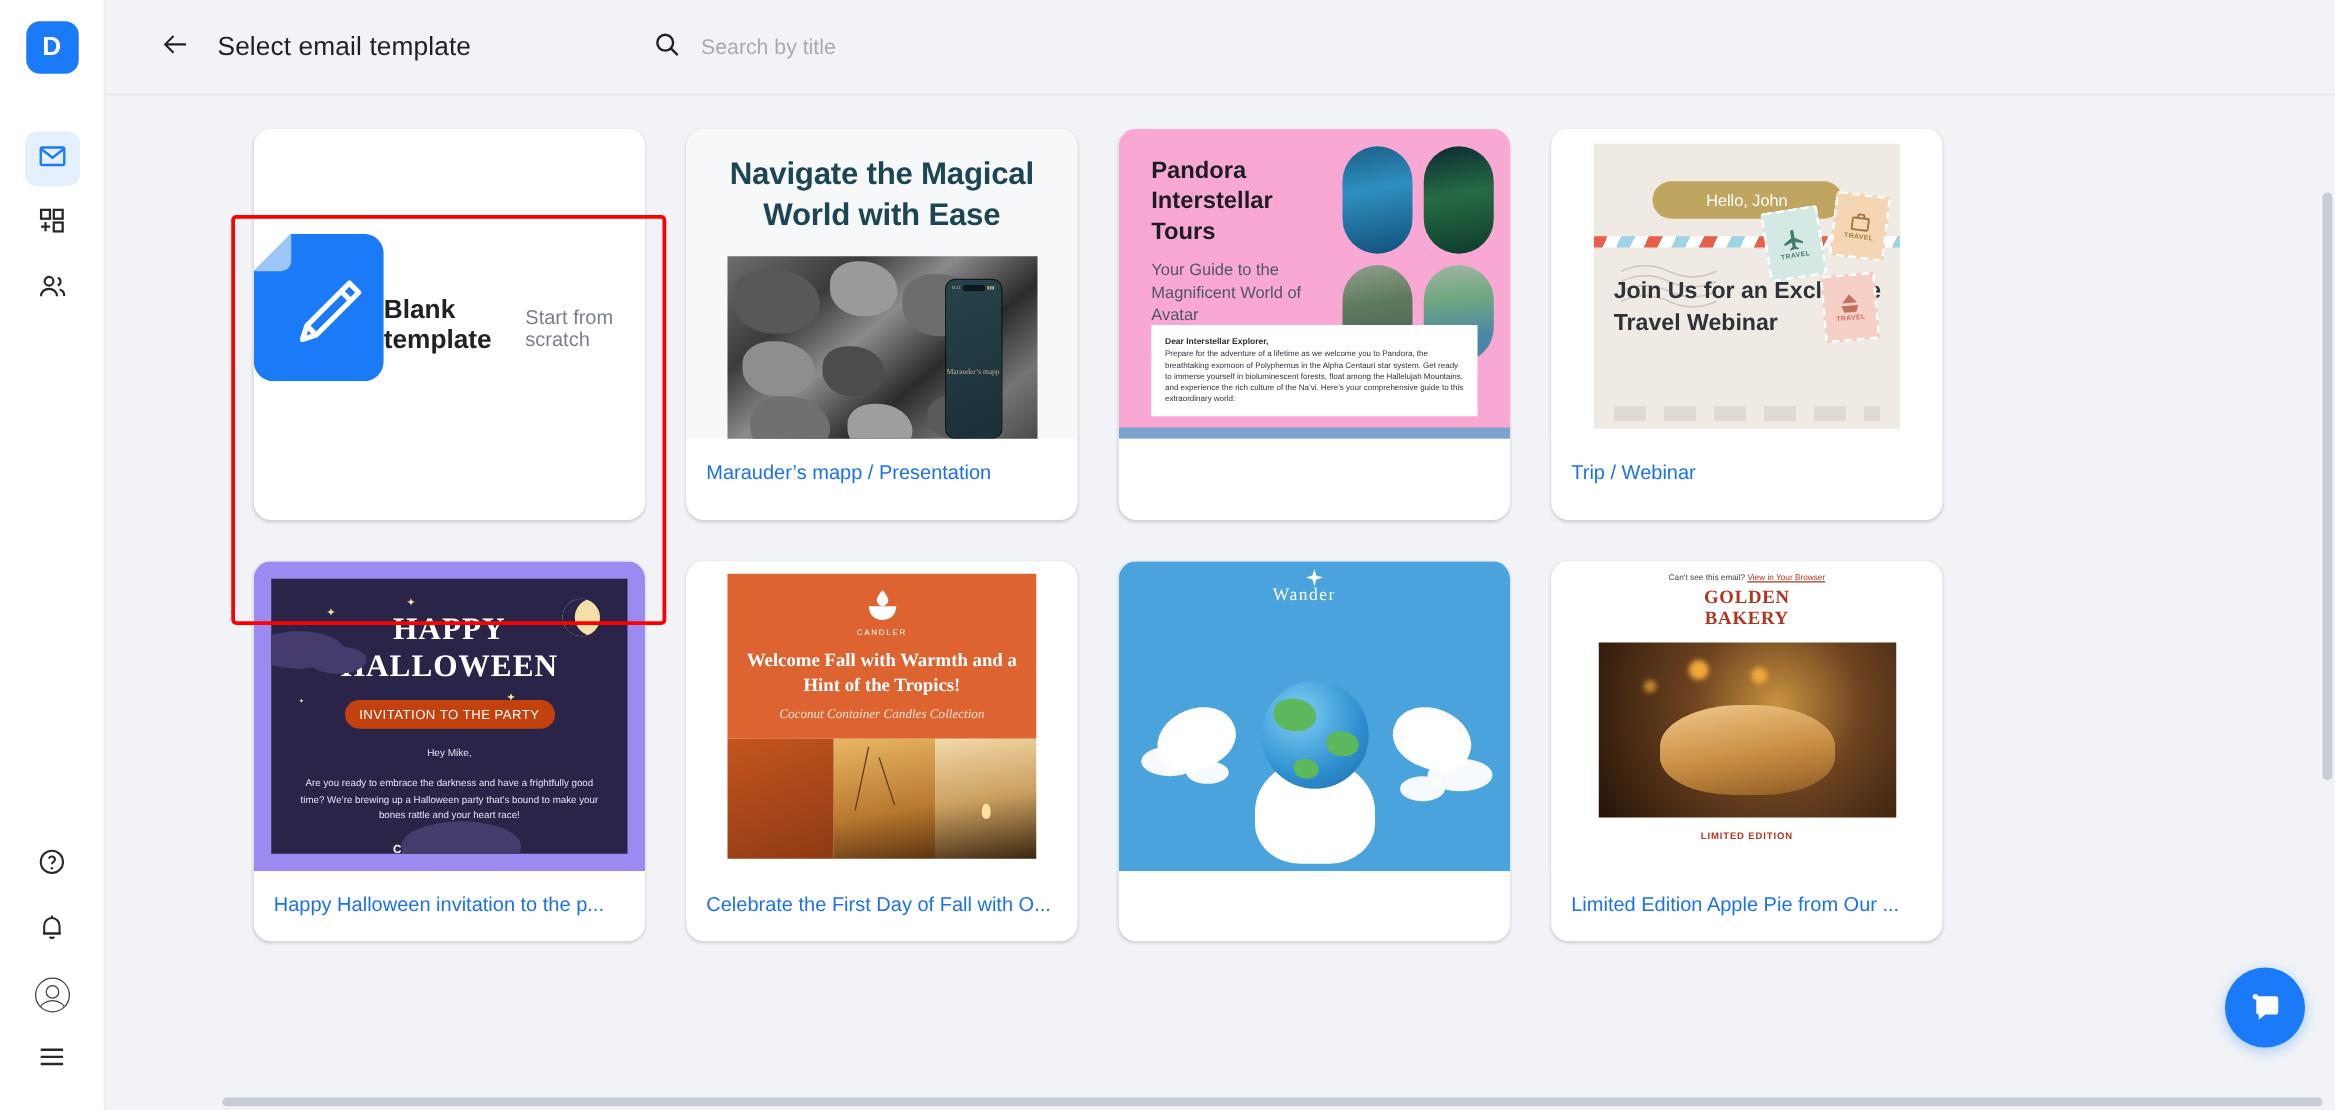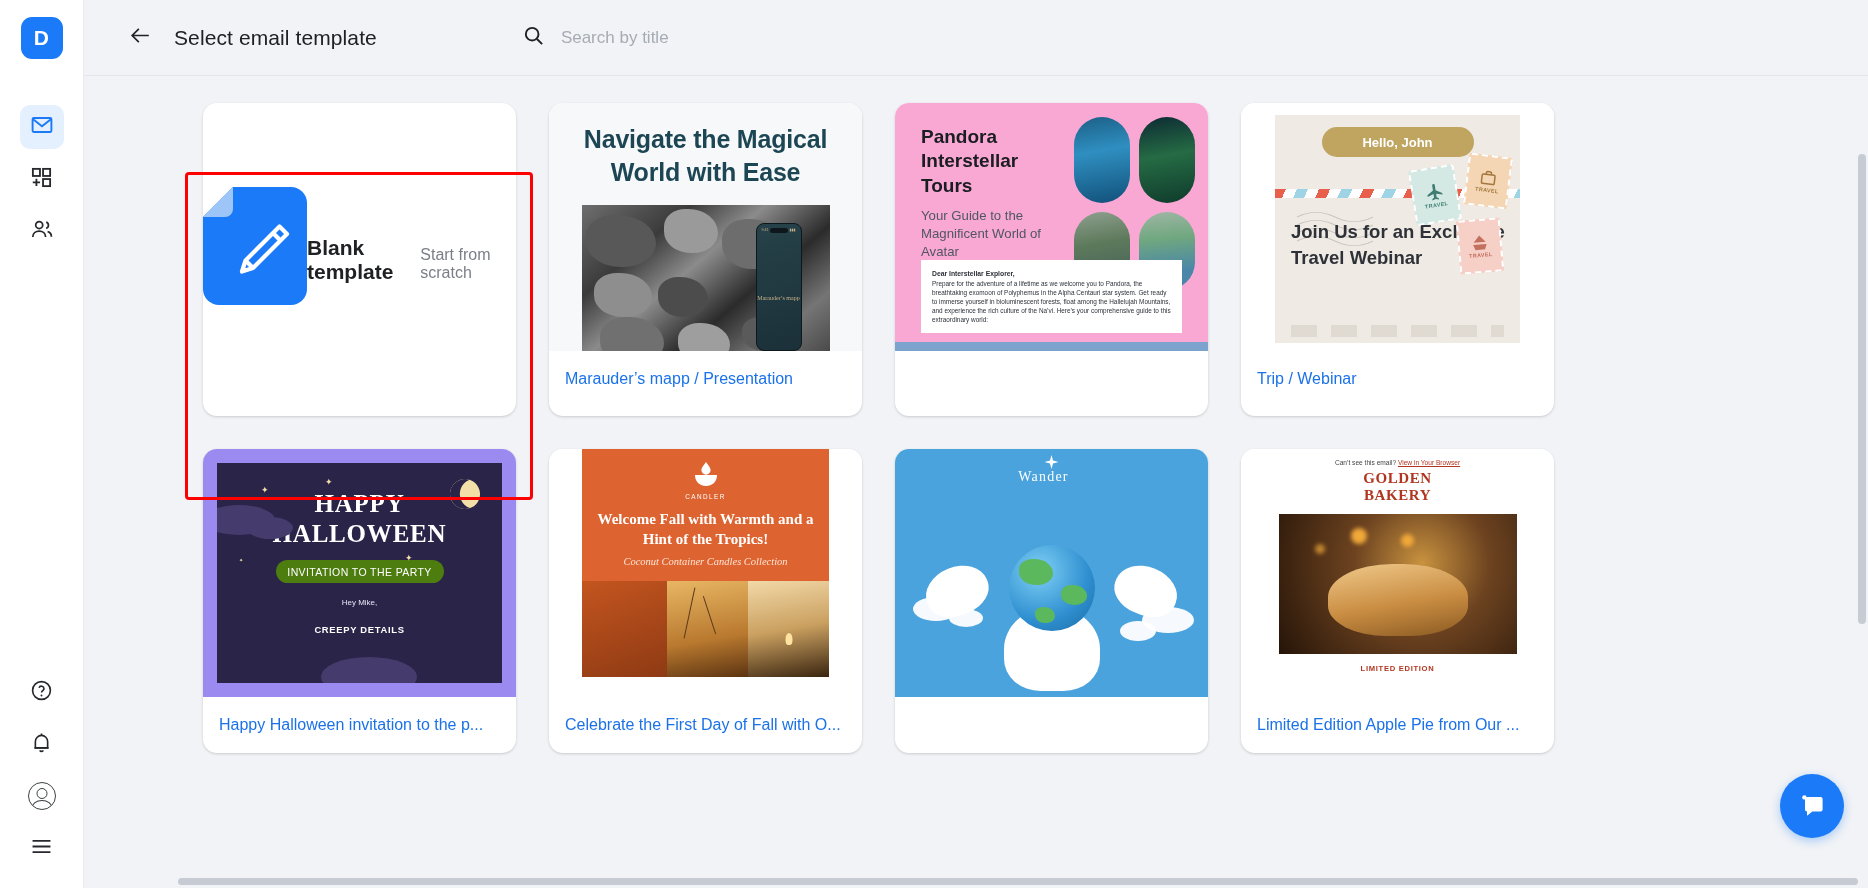--- a/index.html
+++ b/index.html
@@ -147,23 +147,23 @@
     padding: 9px 11px; font-size: 6.4px; line-height: 1.42; color: #2c3138;
   }
   .pan-letter b { font-size: 6.8px; }
   .pan-foot { position:absolute; left:0; right:0; bottom:0; height: 9px; background: #7ba3cd; }
 
   
   .trip { background: #ffffff; height: 100%; display:flex; align-items:flex-start; justify-content:center;
           padding-top: 12px; }
   .trip-inner { width: 245px; height: 228px; background: #efeae3; position: relative; overflow: hidden; }
   .hello-pill {
-    position:absolute; left:50%; transform:translateX(-50%); top: 12px;
+    position:absolute; left:50%; transform:translateX(-50%); top: 30px;
     width: 152px; height: 30px; border-radius: 15px; background: #bfa560;
-    color: #ffffff; font-size: 13px; font-weight: 700; display:flex; align-items:center; justify-content:center;
+    color: #ffffff; font-size: 13px; font-weight: 400; display:flex; align-items:center; justify-content:center;
   }
   .airmail {
     position:absolute; left: 0; right: 0; top: 74px; height: 9px;
     background: repeating-linear-gradient(115deg,#e8604c 0 10px,#ffffff 10px 20px,#9fd3e6 20px 30px,#ffffff 30px 40px);
   }
   .trip-head { position:absolute; left: 16px; top: 104px; font-size: 18.5px; font-weight: 700;
                color: #2e3238; line-height: 1.42; }
   .stamp { position:absolute; border: 2.4px dashed #ffffff; border-radius: 3px; }
   .stamp .inner { width:100%; height:100%; display:flex; align-items:center; justify-content:center;
                   flex-direction:column; font-size: 5.4px; font-weight:700; letter-spacing:.4px; }
@@ -172,33 +172,33 @@
   .s3 { right: 18px; top: 104px; width: 44px; height: 54px; background:#f6cfc6; transform: rotate(-5deg); }
   .postmark { position:absolute; left: 18px; top: 92px; width: 96px; height: 44px; opacity:.35; }
   .trip-bottom { position:absolute; left: 16px; right: 16px; bottom: 6px; height: 12px;
                  background: repeating-linear-gradient(90deg,#cfc9c0 0 26px, transparent 26px 40px); opacity:.5;}
 
   
   .hal { background: #9b8af0; height: 100%; padding: 14px; }
   .hal-inner { background: #2b2449; height: 100%; position: relative; overflow: hidden; }
   .hal h3 { color:#fff; font-family:"Liberation Serif",serif; font-size: 25px; font-weight:700;
             text-align:center; margin-top: 26px; line-height: 1.18; letter-spacing: .8px; }
-  .hal-badge { margin: 12px auto 0; width: 168px; height: 23px; border-radius: 12px; background: #4d7c0f;
+  .hal-badge { margin: 12px auto 0; width: 168px; height: 23px; border-radius: 12px; background: #c2410c;
                color:#fff; font-size: 10.5px; display:flex; align-items:center; justify-content:center; letter-spacing:.4px;}
   .hal p { color:#e6e2f5; font-size: 7.8px; text-align:center; line-height: 1.62; margin-top: 11px; padding: 0 22px; }
   .hal .hey { margin-top: 14px; font-size: 8px; }
   .moon { position:absolute; right: 22px; top: 16px; width: 30px; height: 30px; border-radius:50%;
           background: #f3dfa8; box-shadow: 9px 4px 0 0 #2b2449 inset; transform: rotate(-25deg); }
   .cloud { position:absolute; border-radius: 50%; background:#453b6d; }
   .star { position:absolute; color:#f3dfa8; font-size: 9px; }
   .creepy { color:#fff; font-size: 9.4px; font-weight:700; text-align:center; margin-top: 14px; letter-spacing:.7px; }
 
   
   .can { background: #fff; height: 100%; display:flex; flex-direction:column; align-items:center; }
-  .can-top { background:#dd6330; width: 247px; padding: 12px 14px 14px; text-align:center; }
+  .can-top { background:#dd6330; width: 247px; padding: 12px 14px 14px; text-align:center; margin-top: 10px; }
   .can-logo { width: 30px; height: 30px; margin: 0 auto 2px; position:relative; }
   .can-brand { color:#fff; font-size: 6.4px; letter-spacing: 1.4px; }
   .can-top h3 { color:#fff; font-family:"Liberation Serif",serif; font-size: 15px; font-weight:700;
                 line-height: 1.35; margin-top: 9px; }
   .can-sub { color:#ffe4d4; font-family:"Liberation Serif",serif; font-style: italic; font-size: 10.5px; margin-top: 6px; }
   .can-photo { width: 247px; height: 96px; display:flex; }
   .cp1 { flex: 1.05; background: linear-gradient(160deg,#c4551f,#8e3a14); }
   .cp2 { flex: 1; background: linear-gradient(170deg,#e8b764,#b9792f 60%,#5c3411); position:relative; }
   .cp3 { flex: 1; background: linear-gradient(170deg,#f2d9a8,#caa060 50%,#3a2510); position:relative; }
   .flame { position:absolute; left:50%; transform:translateX(-50%); bottom: 32px;
@@ -481,20 +481,21 @@
                 <span class="star" style="left:44px;top:22px;">✦</span>
                 <span class="star" style="left:108px;top:14px;">✦</span>
                 <span class="star" style="left:188px;top:90px;">✦</span>
                 <span class="star" style="left:22px;top:94px;font-size:5px;">✦</span>
                 <h3>
                   <span>HAPPY</span><br>
                   <span>HALLOWEEN</span>
                 </h3>
                 <div class="hal-badge">INVITATION TO THE PARTY</div>
                 <p class="hey">Hey Mike,</p>
+                <p>Are you ready to embrace the darkness and have a frightfully good time? We’re brewing up a Halloween party that’s bound to make your bones rattle and your heart race!</p>
                 <div class="creepy">CREEPY DETAILS</div>
 
               </div>
             </div>
           </div>
           <div class="cap">
             <span>Happy Halloween invitation to the p...</span>
           </div>
         </div>
 

